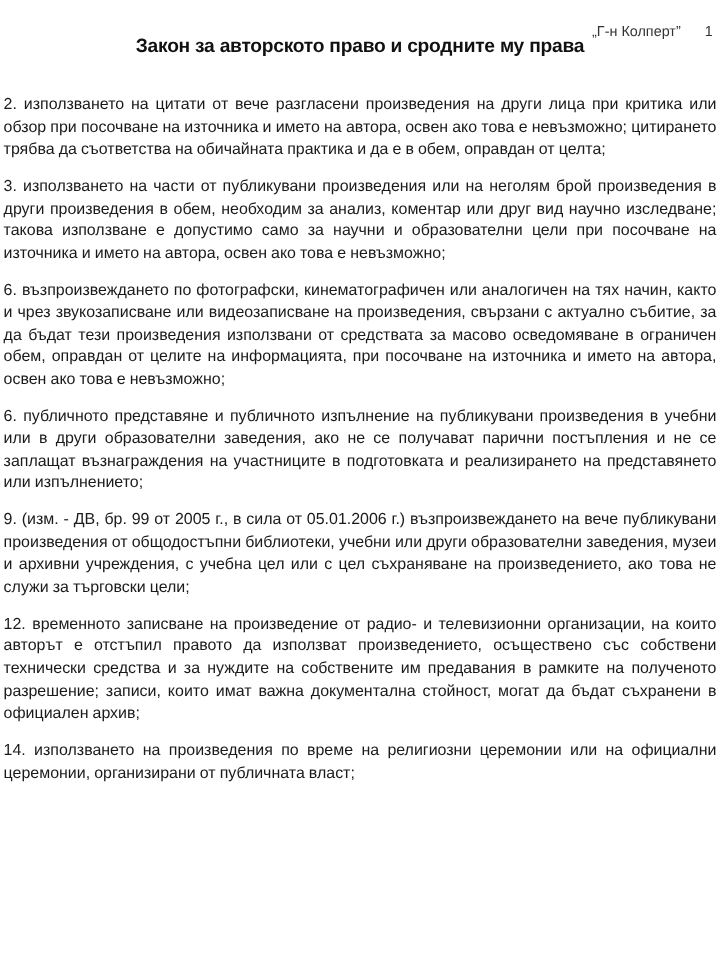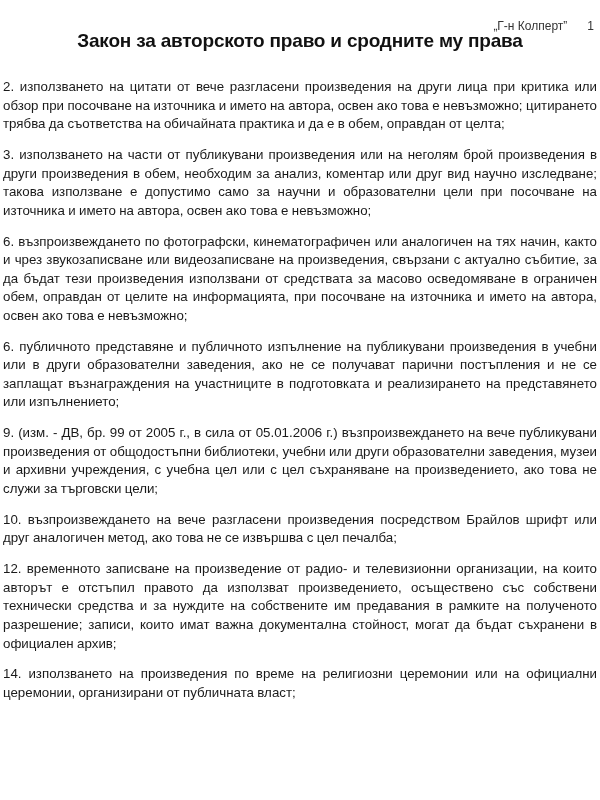--- a/index.html
+++ b/index.html
@@ -10,21 +10,21 @@
       position: relative;
     }
     .header {
       position: absolute; top: 19px; right: 6px;
       font-size: 12px; color: #333;
       display: flex; gap: 20px;
     }
     .title {
       position: absolute; top: 30px; left: 0; width: 600px;
       text-align: center;
-      font-size: 19px; font-weight: bold; letter-spacing: -0.2px;
+      font-size: 16px; font-weight: bold; letter-spacing: -0.2px;
       color: #111;
       margin: 0;
     }
     .content {
       position: absolute; top: 78px; left: 3px; width: 594px;
       font-size: 13.3px; line-height: 18.6px;
     }
     .para {
       margin: 0 0 12.2px 0;
       text-align: justify;
@@ -44,16 +44,15 @@
 
 <h1 class="title">Закон за авторското право и сродните му права</h1>
 
 <div class="content">
 
   <p class="para">2. използването на цитати от вече разгласени произведения на други лица при критика или обзор при посочване на източника и името на автора, освен ако това е невъзможно; цитирането трябва да съответства на обичайната практика и да е в обем, оправдан от целта;</p>
   <p class="para">3. използването на части от публикувани произведения или на неголям брой произведения в други произведения в обем, необходим за анализ, коментар или друг вид научно изследване; такова използване е допустимо само за научни и образователни цели при посочване на източника и името на автора, освен ако това е невъзможно;</p>
   <p class="para">6. възпроизвеждането по фотографски, кинематографичен или аналогичен на тях начин, както и чрез звукозаписване или видеозаписване на произведения, свързани с актуално събитие, за да бъдат тези произведения използвани от средствата за масово осведомяване в ограничен обем, оправдан от целите на информацията, при посочване на източника и името на автора, освен ако това е невъзможно;</p>
   <p class="para">6. публичното представяне и публичното изпълнение на публикувани произведения в учебни или в други образователни заведения, ако не се получават парични постъпления и не се заплащат възнаграждения на участниците в подготовката и реализирането на представянето или изпълнението;</p>
   <p class="para">9. (изм. - ДВ, бр. 99 от 2005 г., в сила от 05.01.2006 г.) възпроизвеждането на вече публикувани произведения от общодостъпни библиотеки, учебни или други образователни заведения, музеи и архивни учреждения, с учебна цел или с цел съхраняване на произведението, ако това не служи за търговски цели;</p>
-  <p class="para">10. възпроизвеждането на вече разгласени произведения посредством Брайлов шрифт или друг аналогичен метод, ако това не се извършва с цел печалба;</p>
   <p class="para">12. временното записване на произведение от радио- и телевизионни организации, на които авторът е отстъпил правото да използват произведението, осъществено със собствени технически средства и за нуждите на собствените им предавания в рамките на полученото разрешение; записи, които имат важна документална стойност, могат да бъдат съхранени в официален архив;</p>
   <p class="para">14. използването на произведения по време на религиозни церемонии или на официални церемонии, организирани от публичната власт;</p>
 </div>
 
 </body></html>

